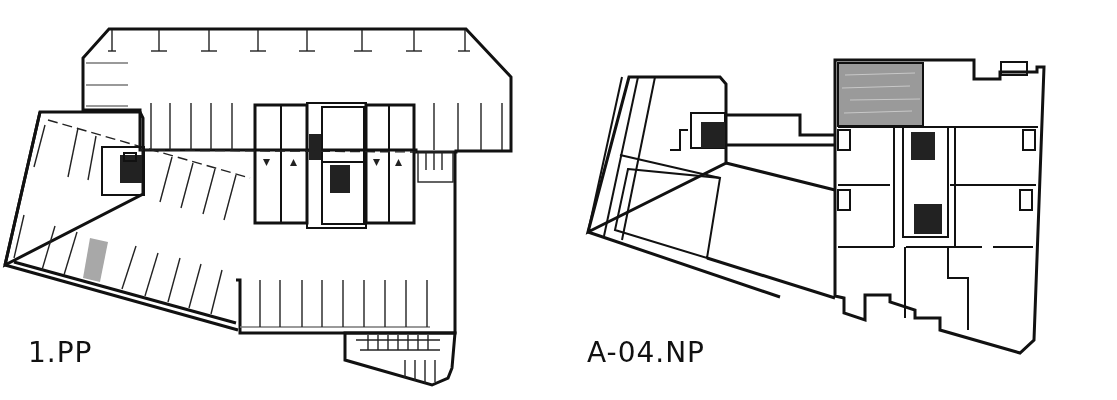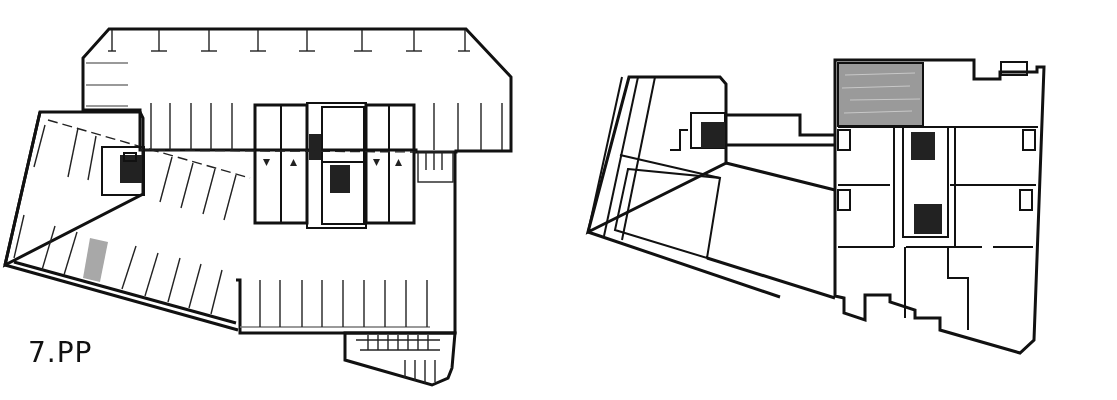--- a/index.html
+++ b/index.html
@@ -144,21 +144,21 @@
       <line x1="435" y1="360" x2="435" y2="382"></line>
     </g>
 
     <g class="t">
       <rect x="418" y="152" width="35" height="30" fill="none"></rect>
       <line x1="426" y1="152" x2="426" y2="170"></line>
       <line x1="434" y1="152" x2="434" y2="170"></line>
       <line x1="442" y1="152" x2="442" y2="170"></line>
     </g>
   </svg>
-  <div class="label" style="left:28px;top:339px;">7.PP</div>
+  <div class="label" style="left:28px;top:339px;">1.PP</div>
 </div>
 
 <div class="plan" style="left:560px;width:557px;height:400px;">
   <svg width="557" height="400" viewBox="0 0 557 400">
 
     <polygon class="w" points="69,77 160,77 166,84 166,163 28,232"></polygon>
     <line class="w" x1="28" y1="232" x2="220" y2="297"></line>
     <g class="w2">
       <line x1="62" y1="77" x2="28" y2="232"></line>
       <line x1="78" y1="77" x2="44" y2="236"></line>
@@ -204,13 +204,14 @@
     <rect class="dark" x="354" y="204" width="28" height="30"></rect>
 
     <g class="w2">
       <rect x="278" y="130" width="12" height="20"></rect>
       <rect x="278" y="190" width="12" height="20"></rect>
       <rect x="463" y="130" width="12" height="20"></rect>
       <rect x="460" y="190" width="12" height="20"></rect>
       <rect x="441" y="62" width="26" height="13"></rect>
     </g>
   </svg>
+  <div class="label" style="left:27px;top:339px;">A-04.NP</div>
 </div>
 
 </body></html>

